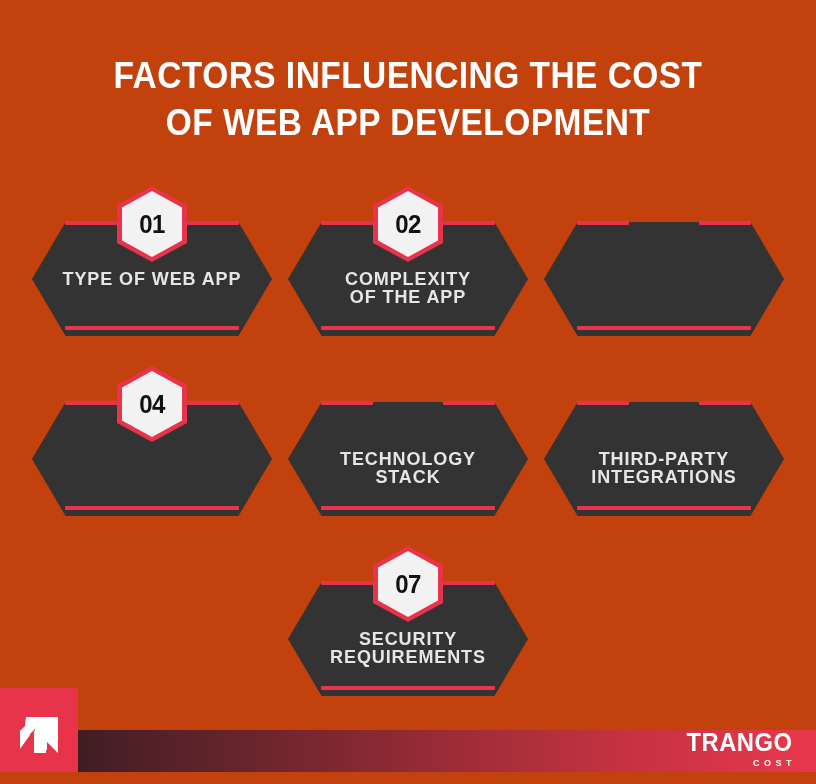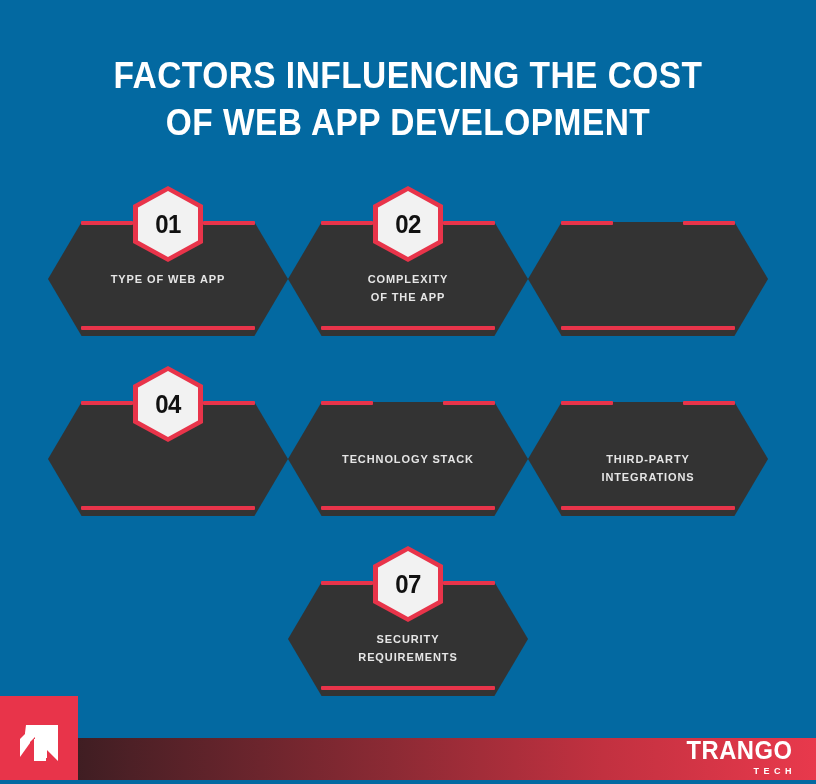--- a/index.html
+++ b/index.html
@@ -9,21 +9,21 @@
     height: 784px;
     background: #000;
     font-family: "Liberation Sans", sans-serif;
     overflow: hidden;
   }
 
   #infographic {
     position: relative;
     width: 816px;
     height: 784px;
-    background: #0369a1;
+    background: #c2410c;
     overflow: hidden;
   }
 
   
   #title-block {
     position: absolute;
     top: 52px;
     left: 0;
     width: 816px;
     text-align: center;
@@ -46,20 +46,21 @@
     position: absolute;
     top: 186px;
     left: 0;
     width: 816px;
     height: 520px;
   }
 
   .card-row {
     display: flex;
     justify-content: center;
+    gap: 16px;
     margin-bottom: 30px;
     align-items: flex-end;
   }
 
   .hex-card {
     position: relative;
     width: 240px;
     height: 150px;
   }
 
@@ -126,32 +127,32 @@
   
   .hex-label {
     position: absolute;
     left: 26px;
     right: 26px;
     top: 84px;
     text-align: center;
     color: #e6e6e6;
     font-family: "Liberation Sans", sans-serif;
     font-weight: bold;
-    font-size: 11px;
+    font-size: 18px;
     line-height: 18px;
     letter-spacing: 0.9px;
     text-transform: uppercase;
     white-space: pre-line;
   }
 
   
   #footer {
     position: absolute;
     left: 0;
-    bottom: 4px;
+    bottom: 12px;
     width: 816px;
     height: 84px;
   }
   #footer-bar {
     position: absolute;
     left: 0;
     bottom: 0;
     width: 816px;
     height: 42px;
     background: linear-gradient(90deg, #2b1a1d 0%, #4d2026 16%, #8c2a34 48%, #c23140 74%, #e8394c 100%);
@@ -304,17 +305,17 @@
     <div id="footer-logo">
       <svg width="46" height="46" viewBox="0 0 46 46" aria-hidden="true">
         <path d="M4 42 L4 24 L14 14 L14 28 Z" fill="#ffffff"></path>
         <path d="M6 12 L42 12 L42 46 L30 34 L30 46 L18 46 L18 24 L30 24 L18 12 Z" fill="#ffffff"></path>
         <path d="M10 10 L42 10 L42 42 L31 31 L31 43 L19 43 L19 22 L9 32 L9 18 Z" fill="#ffffff"></path>
       </svg>
     </div>
 
     <div id="brand">
       <span id="brand-name">TRANGO</span>
-      <span id="brand-sub">TECH</span>
+      <span id="brand-sub">COST</span>
     </div>
   </div>
 
 </div>
 
 </body></html>

